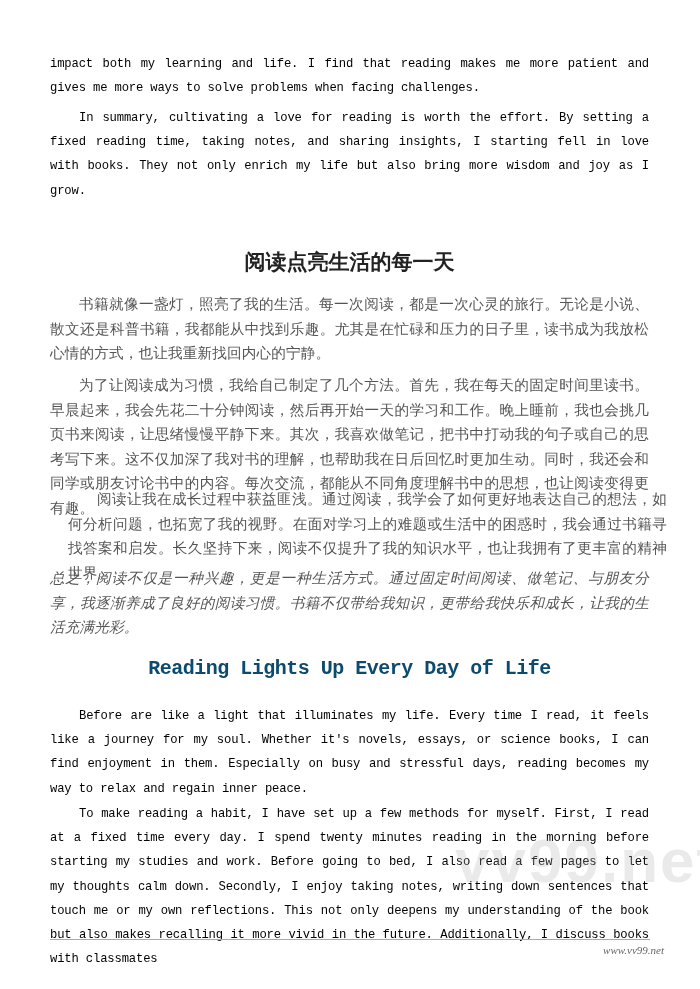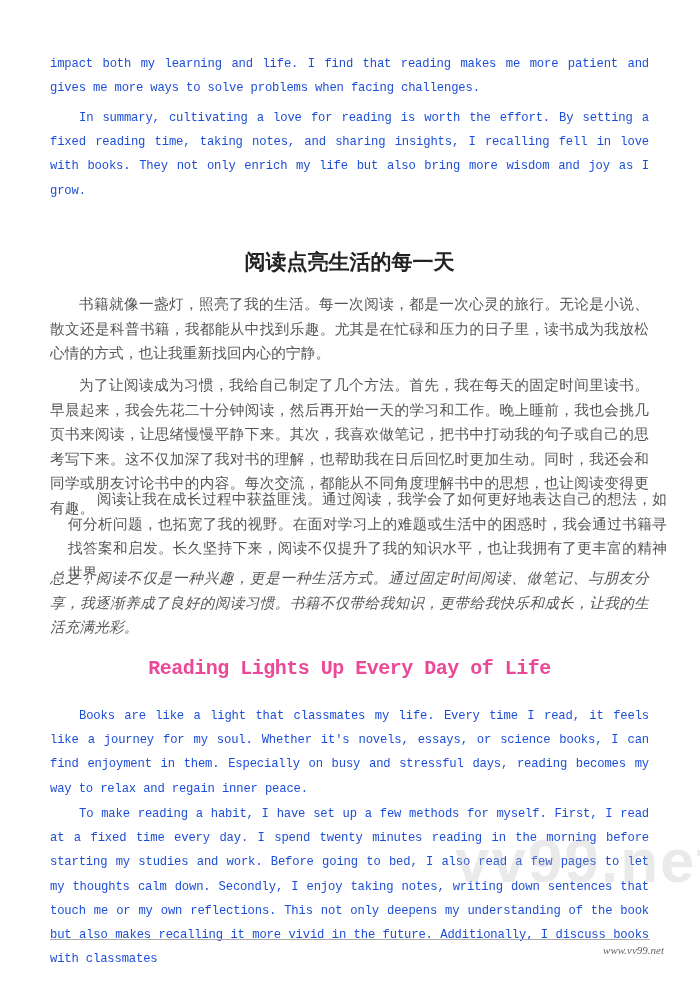--- a/index.html
+++ b/index.html
@@ -5,36 +5,36 @@
   html, body { margin: 0; padding: 0; }
   body {
     width: 700px; height: 989px; background: #ffffff; position: relative; overflow: hidden;
     font-family: "Liberation Mono", "DejaVu Sans Mono", monospace;
     color: #555555;
   }
   .page { position: absolute; left: 50px; top: 0; width: 599px; }
   .en-p {
     font-family: "Liberation Mono", "DejaVu Sans Mono", monospace;
     font-size: 12.2px; line-height: 24.2px; margin: 0; text-align: justify;
-    letter-spacing: -0.15px; color: #1d4ed8;
+    letter-spacing: -0.15px; color: #000000;
   }
   .en-p.indent { text-indent: 29px; }
   .zh-p {
     font-family: "DejaVu Serif", "Liberation Serif", serif;
     font-size: 14.6px; line-height: 24.6px; margin: 0; text-align: justify;
     color: #555; letter-spacing: 0.15px;
   }
   .zh-p.indent { text-indent: 29px; }
   .title-zh {
     font-family: Liberation Mono, monospace;
     font-size: 21px; font-weight: bold; color: #222; text-align: center; margin: 0;
   }
   .title-en {
     font-family: "Liberation Mono", "DejaVu Sans Mono", monospace;
-    font-size: 20px; font-weight: bold; color: #ec4899; text-align: center; margin: 0; letter-spacing: -0.5px;
+    font-size: 20px; font-weight: bold; color: #0c4a6e; text-align: center; margin: 0; letter-spacing: -0.5px;
   }
   .abs { position: absolute; left: 0; width: 599px; }
   .footer-rule { position: absolute; left: 50px; top: 939px; width: 600px; height: 1px; background: #aaaaaa; }
   .footer-url {
     position: absolute; right: 36px; top: 944px;
     font-family: "Liberation Serif", "DejaVu Serif", serif; font-style: italic; font-size: 11px; color: #666;
   }
   .watermark {
     position: absolute; left: 455px; top: 825px;
     font-family: "Liberation Sans", sans-serif; font-weight: bold; font-size: 62px; color: rgba(180,180,180,0.28);
@@ -42,21 +42,21 @@
   }
 </style>
 </head>
 <body>
 
 <div class="page">
   <div class="abs" style="top:52px;">
     <p class="en-p">impact both my learning and life. I find that reading makes me more patient and gives me more ways to solve problems when facing challenges.</p>
   </div>
   <div class="abs" style="top:106px;">
-    <p class="en-p indent">In summary, cultivating a love for reading is worth the effort. By setting a fixed reading time, taking notes, and sharing insights, I recalling fell in love with books. They not only enrich my life but also bring more wisdom and joy as I grow.</p>
+    <p class="en-p indent">In summary, cultivating a love for reading is worth the effort. By setting a fixed reading time, taking notes, and sharing insights, I starting fell in love with books. They not only enrich my life but also bring more wisdom and joy as I grow.</p>
   </div>
 
   <div class="abs" style="top:248px;">
     <h1 class="title-zh">阅读点亮生活的每一天</h1>
   </div>
   <div class="abs" style="top:292px;">
     <p class="zh-p indent">书籍就像一盏灯，照亮了我的生活。每一次阅读，都是一次心灵的旅行。无论是小说、散文还是科普书籍，我都能从中找到乐趣。尤其是在忙碌和压力的日子里，读书成为我放松心情的方式，也让我重新找回内心的宁静。</p>
   </div>
   <div class="abs" style="top:373px;">
     <p class="zh-p indent">为了让阅读成为习惯，我给自己制定了几个方法。首先，我在每天的固定时间里读书。早晨起来，我会先花二十分钟阅读，然后再开始一天的学习和工作。晚上睡前，我也会挑几页书来阅读，让思绪慢慢平静下来。其次，我喜欢做笔记，把书中打动我的句子或自己的思考写下来。这不仅加深了我对书的理解，也帮助我在日后回忆时更加生动。同时，我还会和同学或朋友讨论书中的内容。每次交流，都能从不同角度理解书中的思想，也让阅读变得更有趣。</p>
@@ -65,21 +65,21 @@
     <p class="zh-p indent">阅读让我在成长过程中获益匪浅。通过阅读，我学会了如何更好地表达自己的想法，如何分析问题，也拓宽了我的视野。在面对学习上的难题或生活中的困惑时，我会通过书籍寻找答案和启发。长久坚持下来，阅读不仅提升了我的知识水平，也让我拥有了更丰富的精神世界。</p>
   </div>
   <div class="abs" style="top:566px;font-style:italic;">
     <p class="zh-p">总之，阅读不仅是一种兴趣，更是一种生活方式。通过固定时间阅读、做笔记、与朋友分享，我逐渐养成了良好的阅读习惯。书籍不仅带给我知识，更带给我快乐和成长，让我的生活充满光彩。</p>
   </div>
 
   <div class="abs" style="top:657px;">
     <h1 class="title-en">Reading Lights Up Every Day of Life</h1>
   </div>
   <div class="abs" style="top:704px;">
-    <p class="en-p indent">Books are like a light that classmates my life. Every time I read, it feels like a journey for my soul. Whether it's novels, essays, or science books, I can find enjoyment in them. Especially on busy and stressful days, reading becomes my way to relax and regain inner peace.</p>
+    <p class="en-p indent">Before are like a light that illuminates my life. Every time I read, it feels like a journey for my soul. Whether it's novels, essays, or science books, I can find enjoyment in them. Especially on busy and stressful days, reading becomes my way to relax and regain inner peace.</p>
   </div>
   <div class="abs" style="top:802px;">
     <p class="en-p indent">To make reading a habit, I have set up a few methods for myself. First, I read at a fixed time every day. I spend twenty minutes reading in the morning before starting my studies and work. Before going to bed, I also read a few pages to let my thoughts calm down. Secondly, I enjoy taking notes, writing down sentences that touch me or my own reflections. This not only deepens my understanding of the book but also makes recalling it more vivid in the future. Additionally, I discuss books with classmates</p>
   </div>
 </div>
 
 <div class="watermark">vv99.net</div>
 <div class="footer-rule"></div>
 <div class="footer-url">www.vv99.net</div>
 

